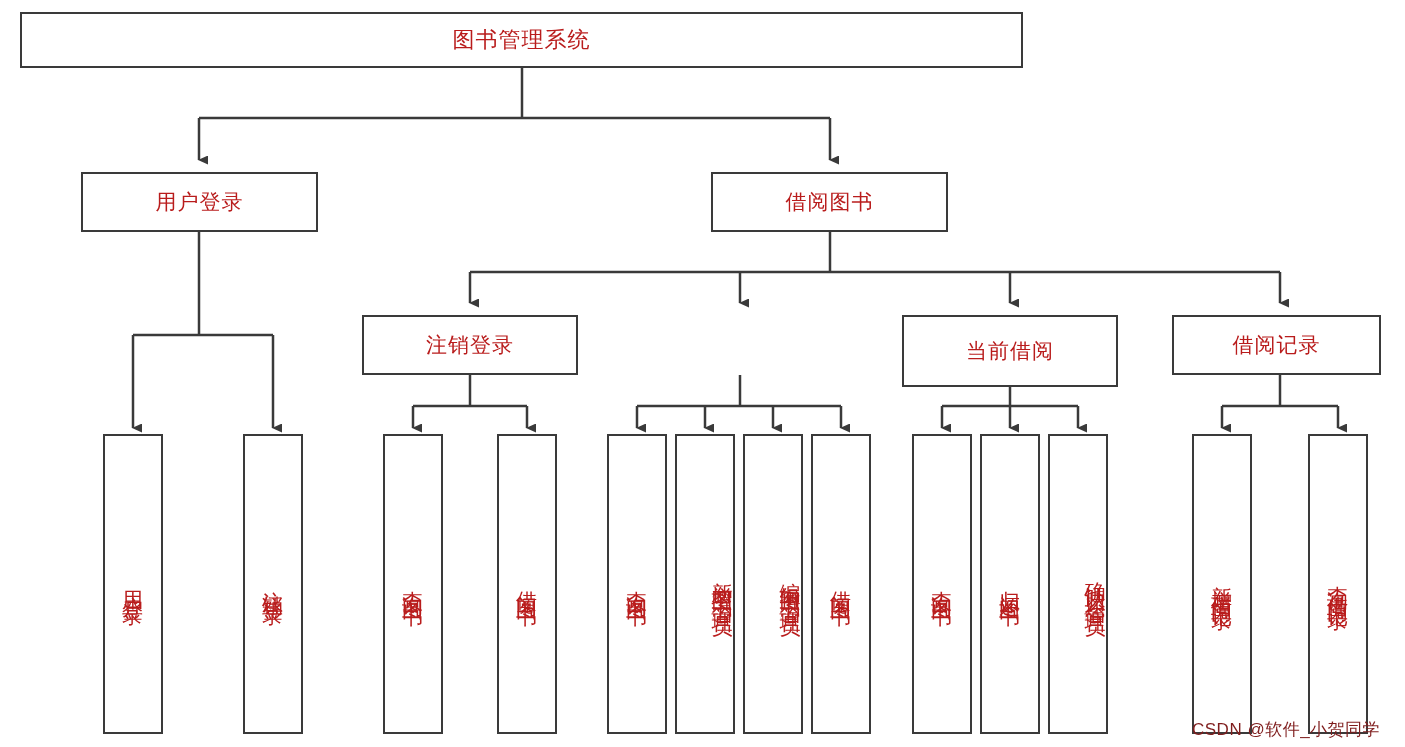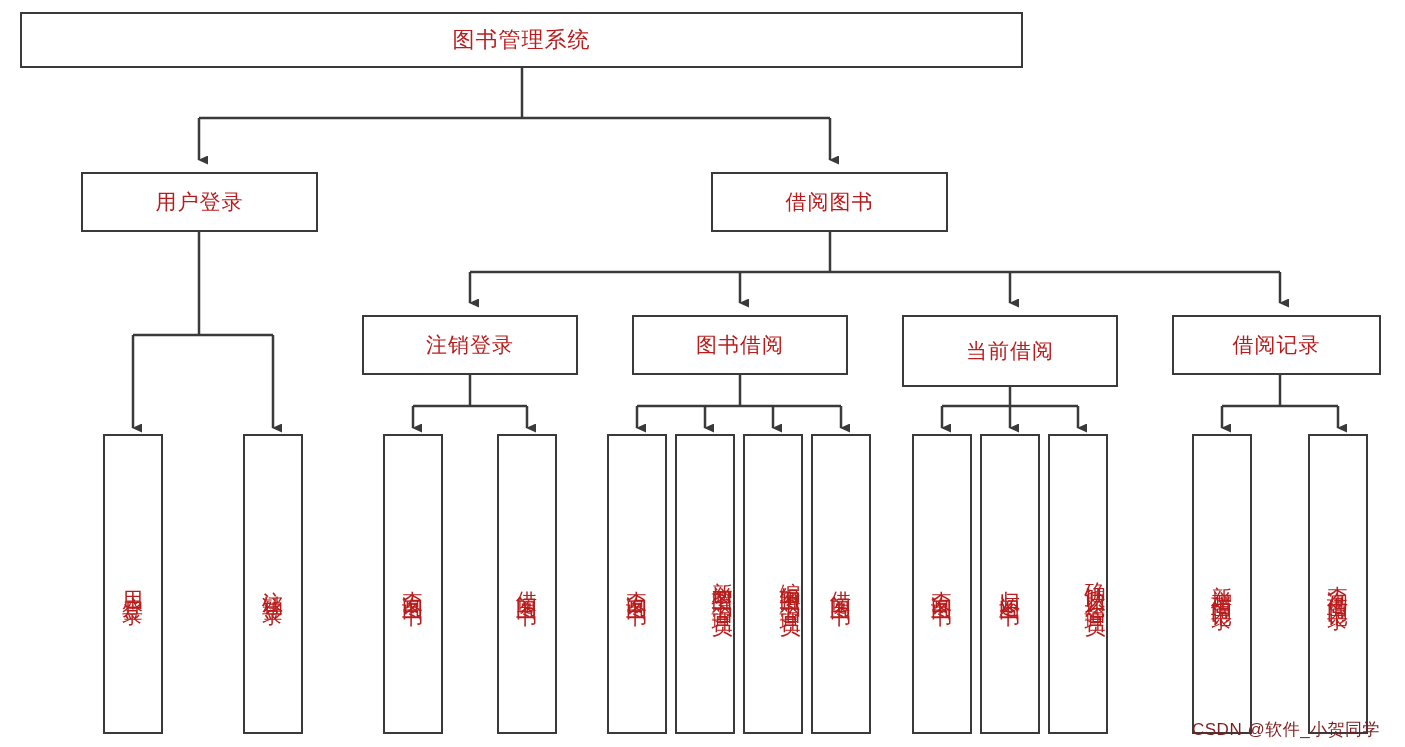--- a/index.html
+++ b/index.html
@@ -128,23 +128,20 @@
   <div class="node node-h" style="left:81px; top:172px; width:237px; height:60px;">
     <span class="label">用户登录</span>
   </div>
   <div class="node node-h" style="left:711px; top:172px; width:237px; height:60px;">
     <span class="label">借阅图书</span>
   </div>
 
   <div class="node node-h" style="left:362px; top:315px; width:216px; height:60px;">
     <span class="label">注销登录</span>
   </div>
-  <div class="node node-h" style="left:632px; top:315px; width:216px; height:60px;">
-    <span class="label">图书借阅</span>
-  </div>
   <div class="node node-h" style="left:902px; top:315px; width:216px; height:72px;">
     <span class="label">当前借阅</span>
   </div>
   <div class="node node-h" style="left:1172px; top:315px; width:209px; height:60px;">
     <span class="label">借阅记录</span>
   </div>
 
   <div class="node node-v" style="left:103px; top:434px; width:60px; height:300px;">
     <span class="label">用户登录</span>
   </div>

